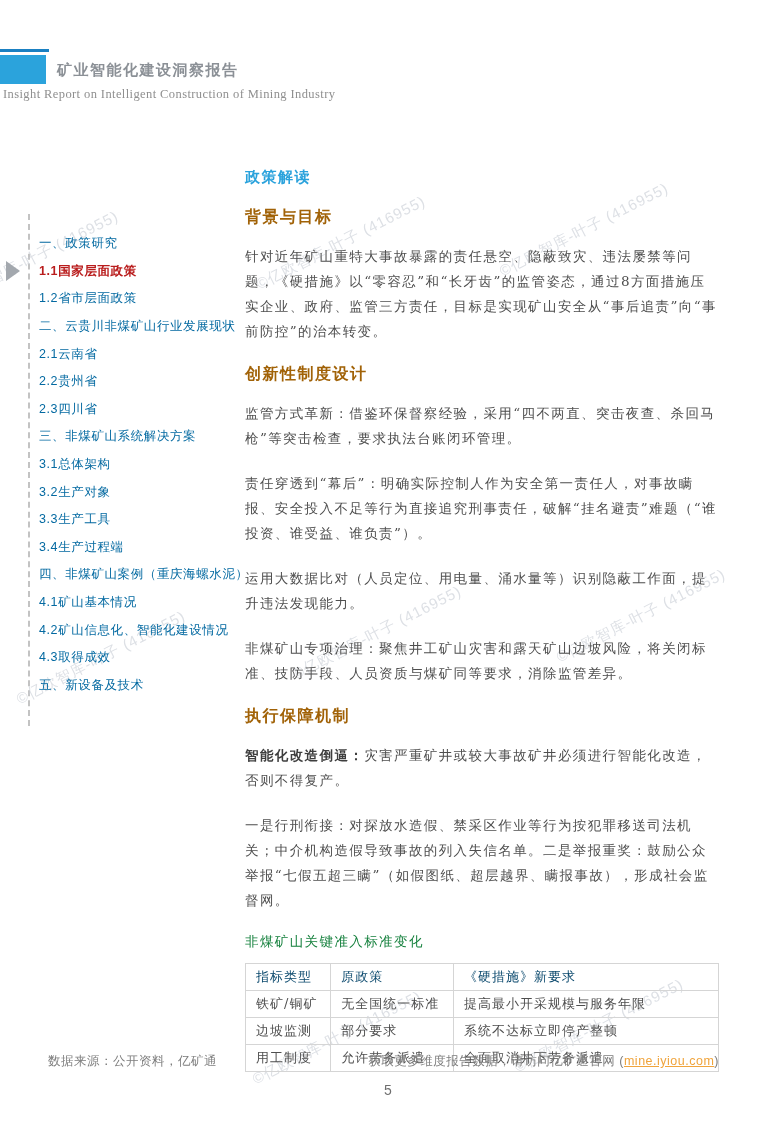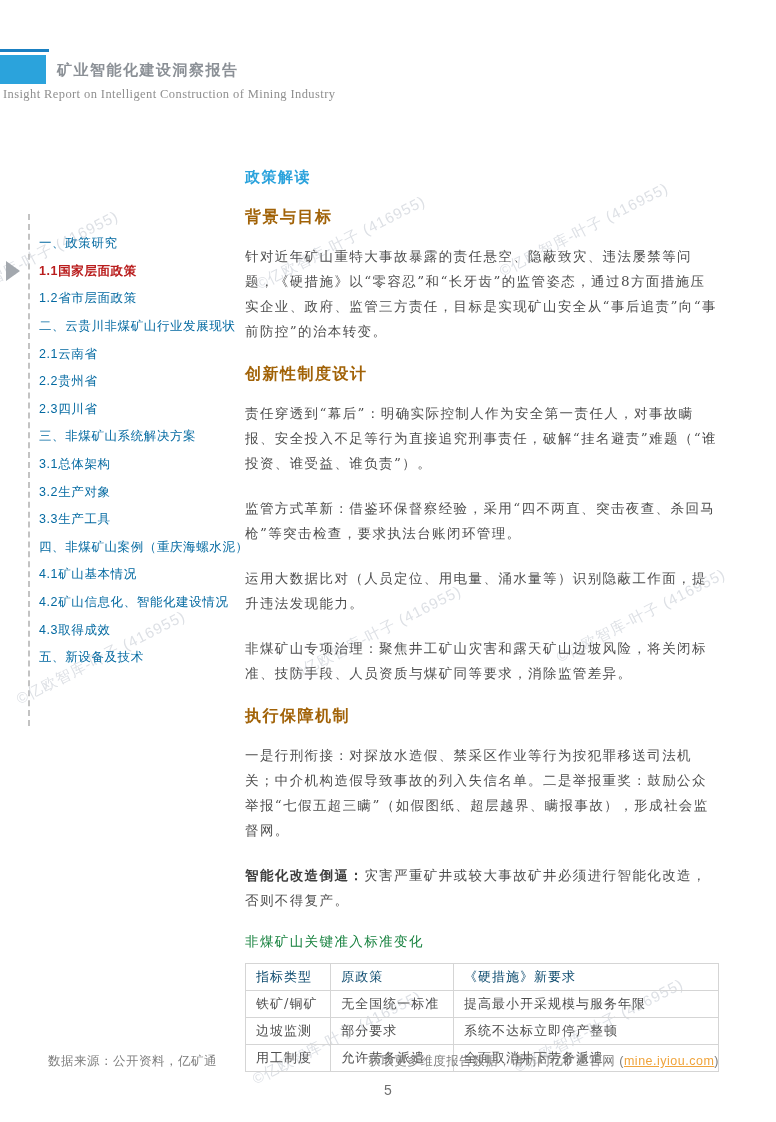--- a/index.html
+++ b/index.html
@@ -123,42 +123,43 @@
     <div class="sidebar-item active">1.1国家层面政策</div>
     <div class="sidebar-item">1.2省市层面政策</div>
     <div class="sidebar-item">二、云贵川非煤矿山行业发展现状</div>
     <div class="sidebar-item">2.1云南省</div>
     <div class="sidebar-item">2.2贵州省</div>
     <div class="sidebar-item">2.3四川省</div>
     <div class="sidebar-item">三、非煤矿山系统解决方案</div>
     <div class="sidebar-item">3.1总体架构</div>
     <div class="sidebar-item">3.2生产对象</div>
     <div class="sidebar-item">3.3生产工具</div>
+    <div class="sidebar-item">3.4生产过程端</div>
     <div class="sidebar-item">四、非煤矿山案例（重庆海螺水泥）</div>
     <div class="sidebar-item">4.1矿山基本情况</div>
     <div class="sidebar-item">4.2矿山信息化、智能化建设情况</div>
     <div class="sidebar-item">4.3取得成效</div>
     <div class="sidebar-item">五、新设备及技术</div>
   </nav>
 
   <main class="main">
     <h2 class="section-title">政策解读</h2>
 
     <h3 class="block-h">背景与目标</h3>
     <p class="body-p">针对近年矿山重特大事故暴露的责任悬空、隐蔽致灾、违法屡禁等问题，《硬措施》以“零容忍”和“长牙齿”的监管姿态，通过8方面措施压实企业、政府、监管三方责任，目标是实现矿山安全从“事后追责”向“事前防控”的治本转变。</p>
 
     <h3 class="block-h">创新性制度设计</h3>
+    <p class="body-p">监管方式革新：借鉴环保督察经验，采用“四不两直、突击夜查、杀回马枪”等突击检查，要求执法台账闭环管理。</p>
     <p class="body-p">责任穿透到“幕后”：明确实际控制人作为安全第一责任人，对事故瞒报、安全投入不足等行为直接追究刑事责任，破解“挂名避责”难题（“谁投资、谁受益、谁负责”）。</p>
-    <p class="body-p">监管方式革新：借鉴环保督察经验，采用“四不两直、突击夜查、杀回马枪”等突击检查，要求执法台账闭环管理。</p>
     <p class="body-p">运用大数据比对（人员定位、用电量、涌水量等）识别隐蔽工作面，提升违法发现能力。</p>
     <p class="body-p">非煤矿山专项治理：聚焦井工矿山灾害和露天矿山边坡风险，将关闭标准、技防手段、人员资质与煤矿同等要求，消除监管差异。</p>
 
     <h3 class="block-h">执行保障机制</h3>
+    <p class="body-p"><span class="lead">智能化改造倒逼：</span><span>灾害严重矿井或较大事故矿井必须进行智能化改造，否则不得复产。</span></p>
     <p class="body-p">一是行刑衔接：对探放水造假、禁采区作业等行为按犯罪移送司法机关；中介机构造假导致事故的列入失信名单。二是举报重奖：鼓励公众举报“七假五超三瞒”（如假图纸、超层越界、瞒报事故），形成社会监督网。</p>
-    <p class="body-p"><span class="lead">智能化改造倒逼：</span><span>灾害严重矿井或较大事故矿井必须进行智能化改造，否则不得复产。</span></p>
 
     <p class="table-caption">非煤矿山关键准入标准变化</p>
     <table class="policy">
       <colgroup>
           <col class="c1">
           <col class="c2">
           <col>
         </colgroup>
       <thead>
         <tr>

